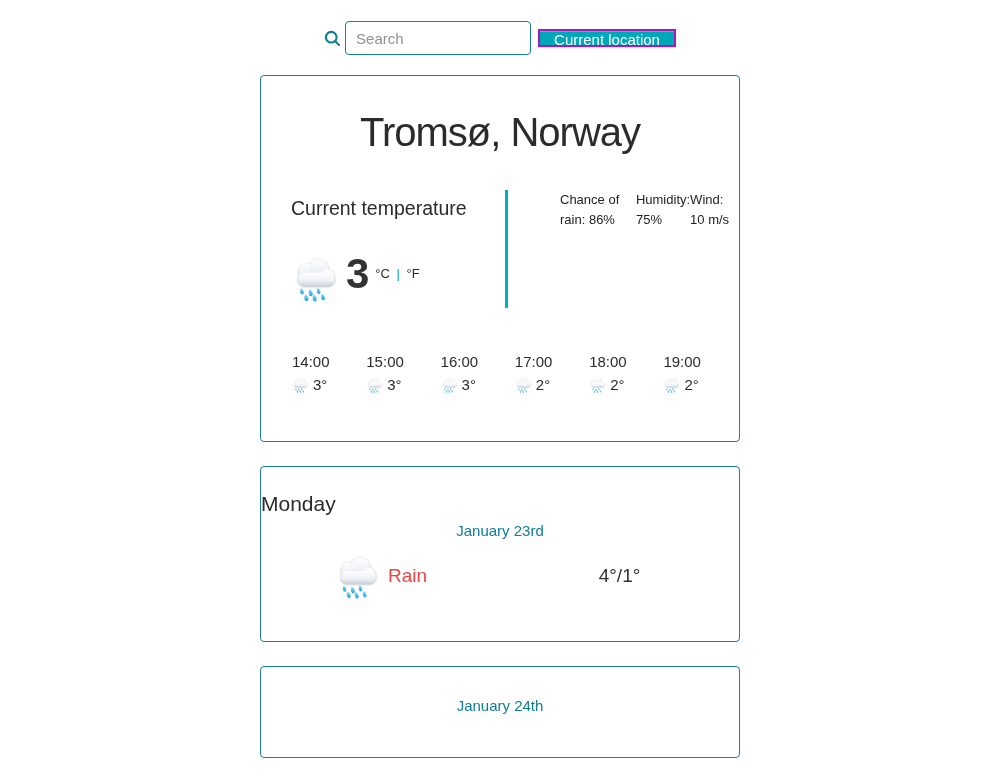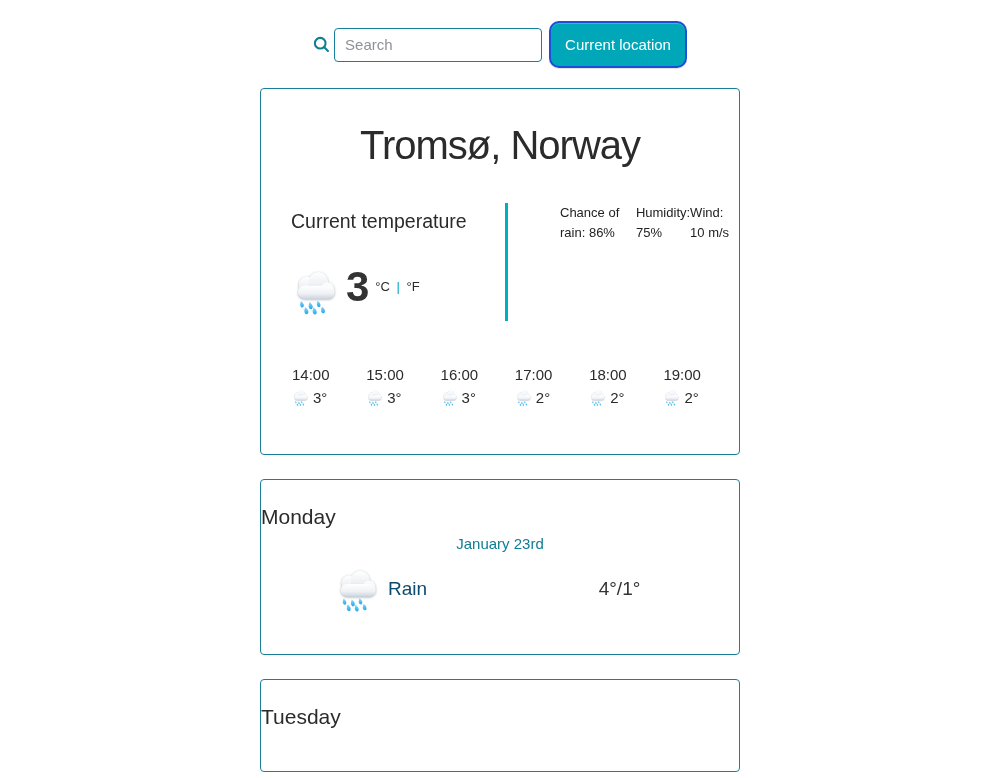--- a/index.html
+++ b/index.html
@@ -7,33 +7,33 @@
   body {
     font-family: "Liberation Sans", "DejaVu Sans", sans-serif;
     color: #2b2b2b;
   }
   .app { width: 480px; margin: 0 auto; padding-top: 21px; }
 
   
   .search-row { display: flex; align-items: center; justify-content: center; margin-bottom: 20px; }
   .search-icon { display: inline-flex; margin-right: 4px; }
   .search-input {
-    width: 208px; height: 34px;
+    width: 186px; height: 34px;
     border: 1.5px solid #17809b; border-radius: 4px;
     padding: 0 10px; font-size: 15px; color: #2b2b2b;
     font-family: "Liberation Sans", "DejaVu Sans", sans-serif;
     outline: none;
   }
   .search-input::placeholder { color: #8d9298; }
   .loc-btn {
-    margin-left: 7px; height: 47px; padding: 0 14px;
+    margin-left: 7px; height: 18px; padding: 0 14px;
     background: #00a7b8; color: #ffffff;
     font-size: 15px; font-weight: 500;
     font-family: "Liberation Sans", "DejaVu Sans", sans-serif;
-    border: 2px solid #1d4ed8; border-radius: 10px;
+    border: 2px solid #a21caf; border-radius: 0;
     box-shadow: inset 0 1px 0 rgba(255,255,255,.22), 0 1px 1px rgba(0,0,0,.12);
     cursor: pointer;
   }
 
   
   .card {
     border: 1.5px solid #1b7f99; border-radius: 4px;
     background: #ffffff; margin-bottom: 24px;
   }
   .teal { color: #0e7d96; }
@@ -67,21 +67,21 @@
   .wx-sm { width: 17px; height: 17px; flex: 0 0 17px; }
   .hour-temp { font-size: 15px; margin-left: 4px; color: #2b2b2b; }
 
   
   .day-card { padding: 24px 0 42px; }
   .day-title { text-align: left; font-size: 21px; font-weight: 400; line-height: 25px; color: #2b2b2b; }
   .day-date { text-align: center; font-size: 15px; line-height: 18px; margin-top: 6px; }
   .day-row { display: flex; margin-top: 13px; }
   .day-half { flex: 1; display: flex; align-items: center; justify-content: center; }
   .wx-md { width: 46px; height: 46px; }
-  .day-cond-label { font-size: 19px; margin-left: 8px; color: #0c4a6e; }
+  .day-cond-label { font-size: 19px; margin-left: 8px; color: #ef4444; }
   .day-temps { font-size: 19px; color: #333; }
 
   .svg-defs { position: absolute; width: 0; height: 0; }
 </style>
 </head>
 <body>
 
 <svg class="svg-defs" aria-hidden="true">
   <defs>
     <linearGradient id="cloudGrad" x1="0" y1="0" x2="0" y2="1">
@@ -219,17 +219,17 @@
           </svg>
         <span class="day-cond-label">Rain</span>
       </div>
       <div class="day-half">
         <span class="day-temps">4°/1°</span>
       </div>
     </div>
   </section>
 
   <section class="card day-card">
-    <h3 class="day-title">Tuesday</h3>
+    <div class="day-date teal">January 24th</div>
 
   </section>
 
 </div>
 
 </body></html>

